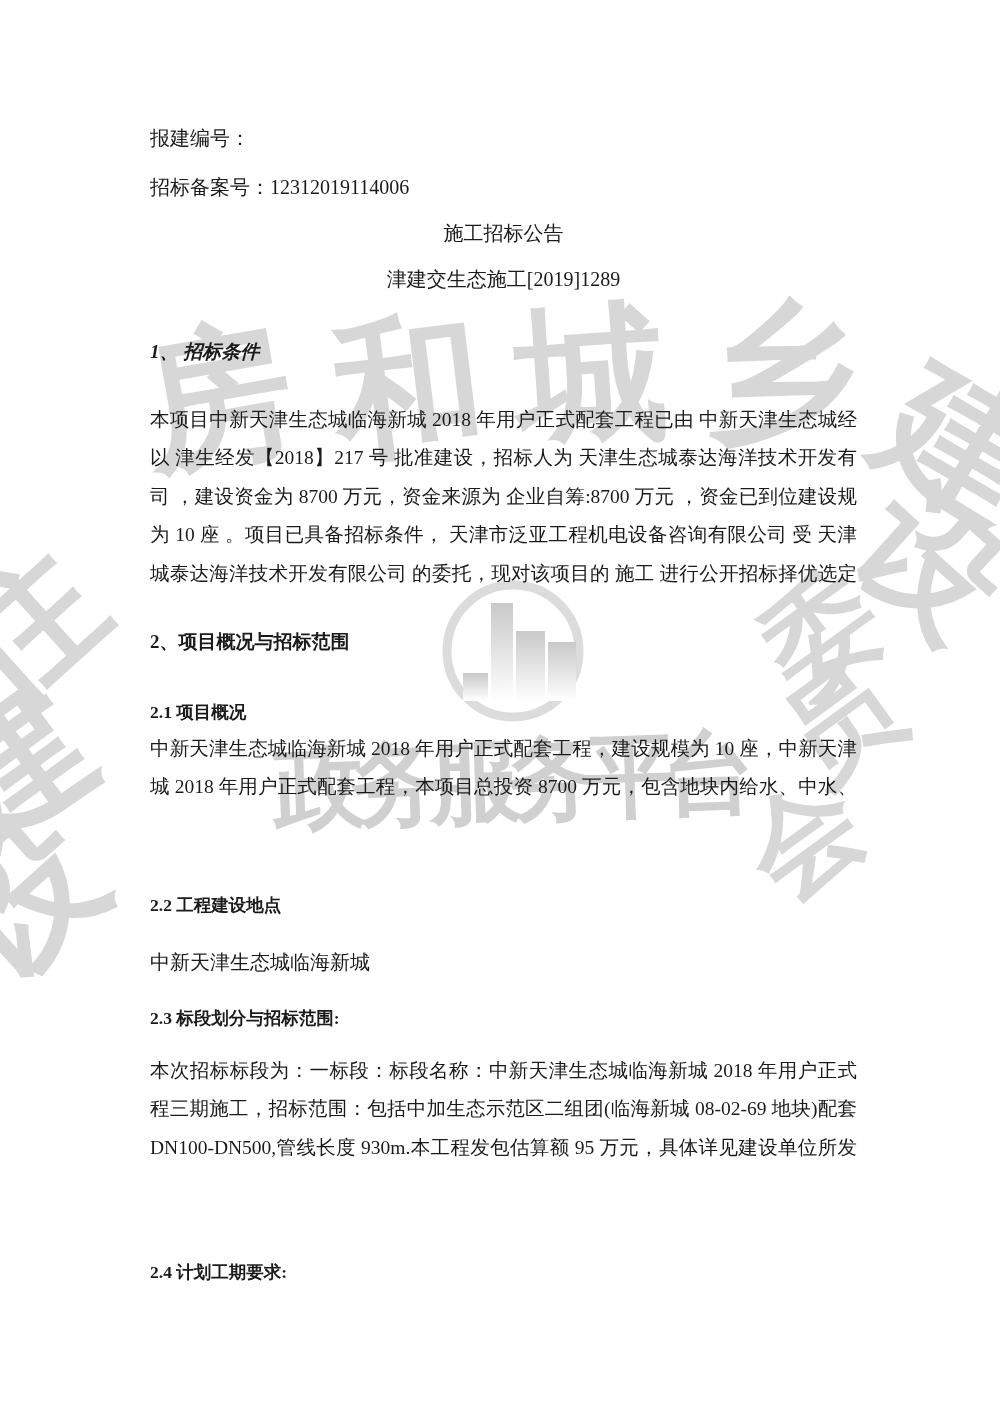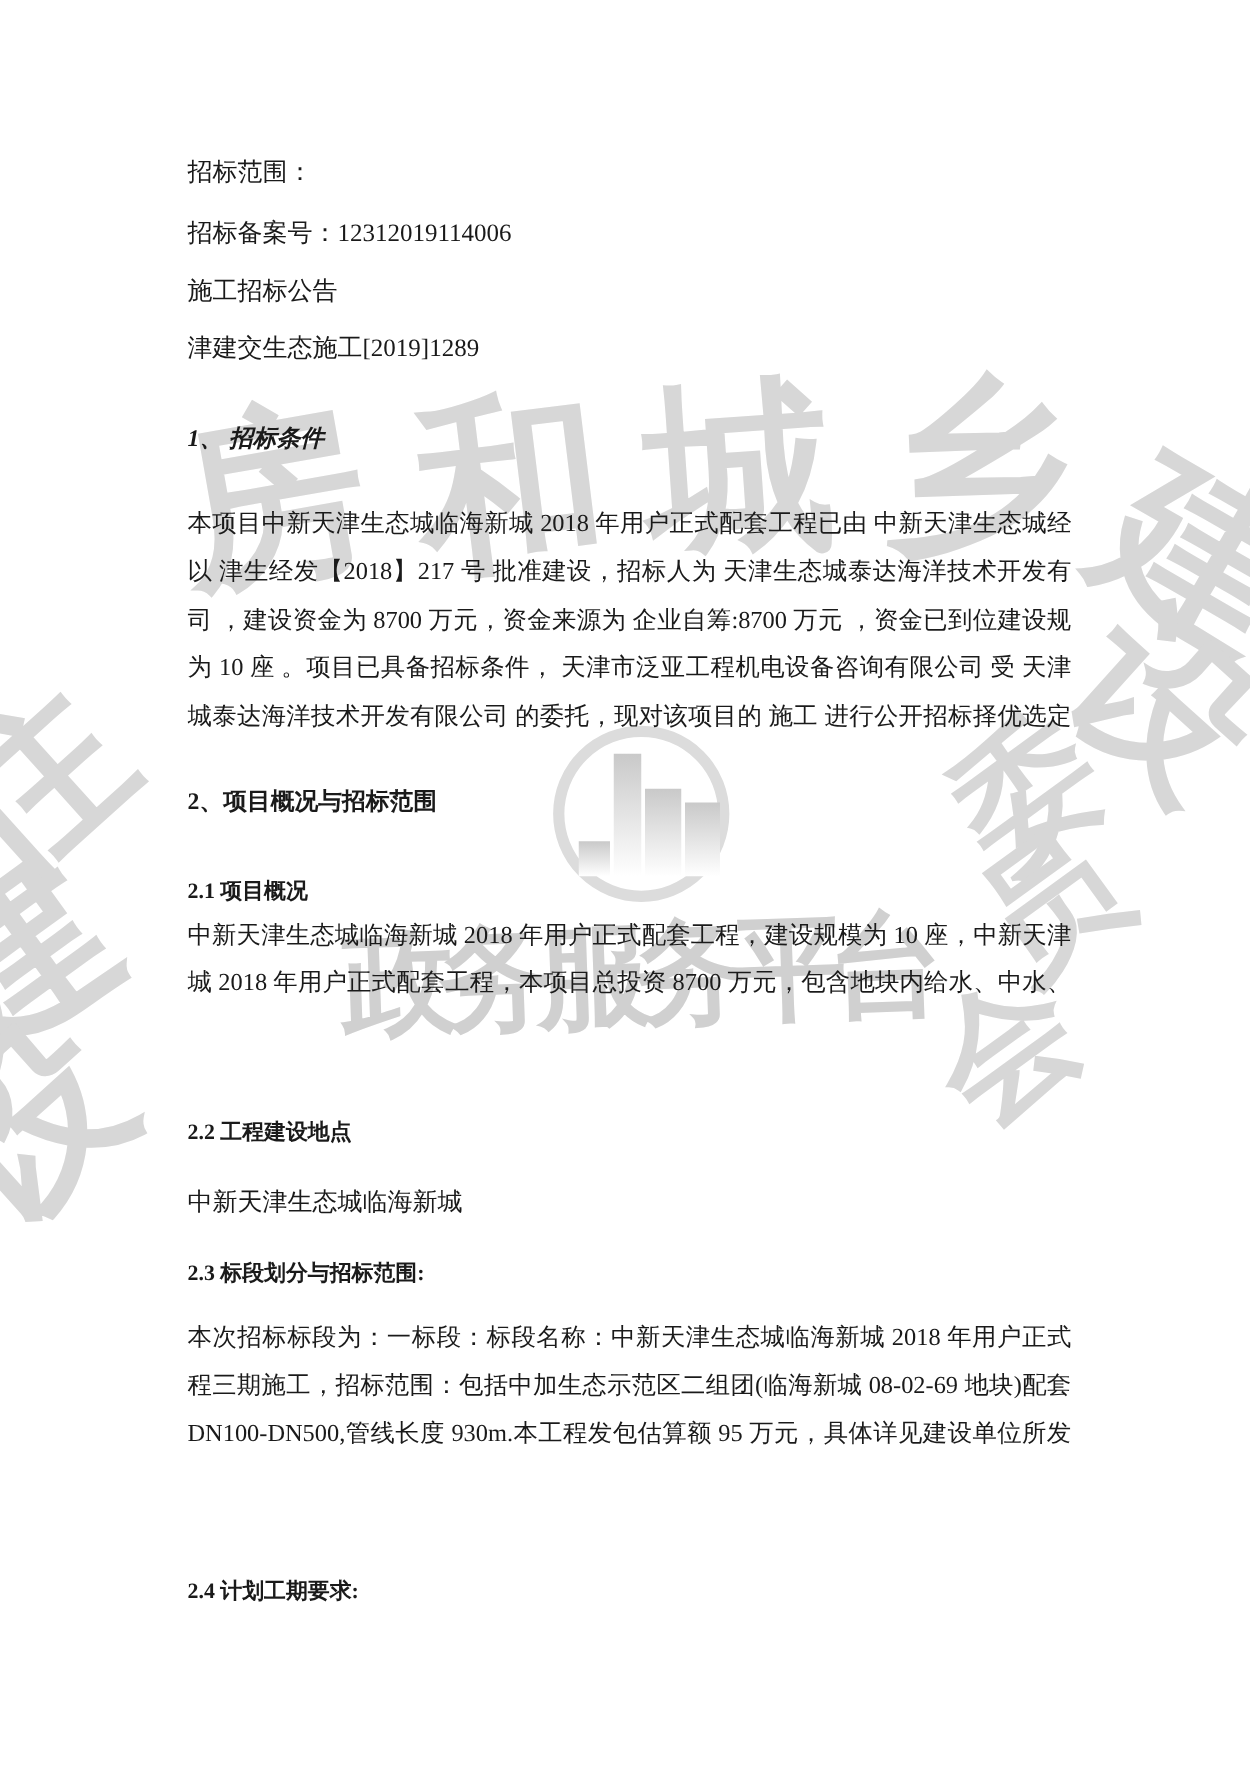--- a/index.html
+++ b/index.html
@@ -16,21 +16,21 @@
   .wm-platform{
     position:absolute;left:272px;top:742px;font-size:92px;font-weight:700;
     font-family:"Liberation Sans","DejaVu Sans",sans-serif;letter-spacing:-14px;
     color:#d0d0d0;transform:rotate(-2deg);transform-origin:left top;
     line-height:1;white-space:nowrap;user-select:none;
   }
   .wm-logo{position:absolute;left:430px;top:572px;}
   
   .doc{position:relative;z-index:2;}
   .tline{position:absolute;left:150px;width:707px;line-height:1.25;}
-  .center{}
+  .center{text-align:center;}
   .fs20{font-size:20px;}
   .h-main{font-size:19px;font-weight:700;}
   .h-sub{font-size:17.5px;font-weight:700;}
   .para{position:absolute;left:150px;width:707px;font-size:19.5px;}
   .para .pl{height:38.4px;line-height:38.4px;text-align:justify;text-align-last:justify;overflow:hidden;}
   .para .pl.short{text-align-last:left;}
 </style>
 </head>
 <body>
 
@@ -66,21 +66,21 @@
         <rect x="86" y="59" width="29" height="70"></rect>
         <rect x="118" y="70" width="28" height="59"></rect>
       </g>
     </svg>
 
     <div class="wm-platform" style="color: rgb(208, 208, 208);">政务服务平台</div>
   </div>
 
   <div class="doc">
 
-    <div class="tline fs20" style="top:126px;">招标范围：</div>
+    <div class="tline fs20" style="top:126px;">报建编号：</div>
 
     <div class="tline fs20" style="top:175px;">招标备案号：12312019114006</div>
 
     <div class="tline fs20 center" style="top:221px;">施工招标公告</div>
 
     <div class="tline fs20 center" style="top:267px;">津建交生态施工[2019]1289</div>
 
     <div class="tline h-main" style="top:340px;font-style:italic;">1、 招标条件</div>
 
     <div class="para" style="top:401px;">

